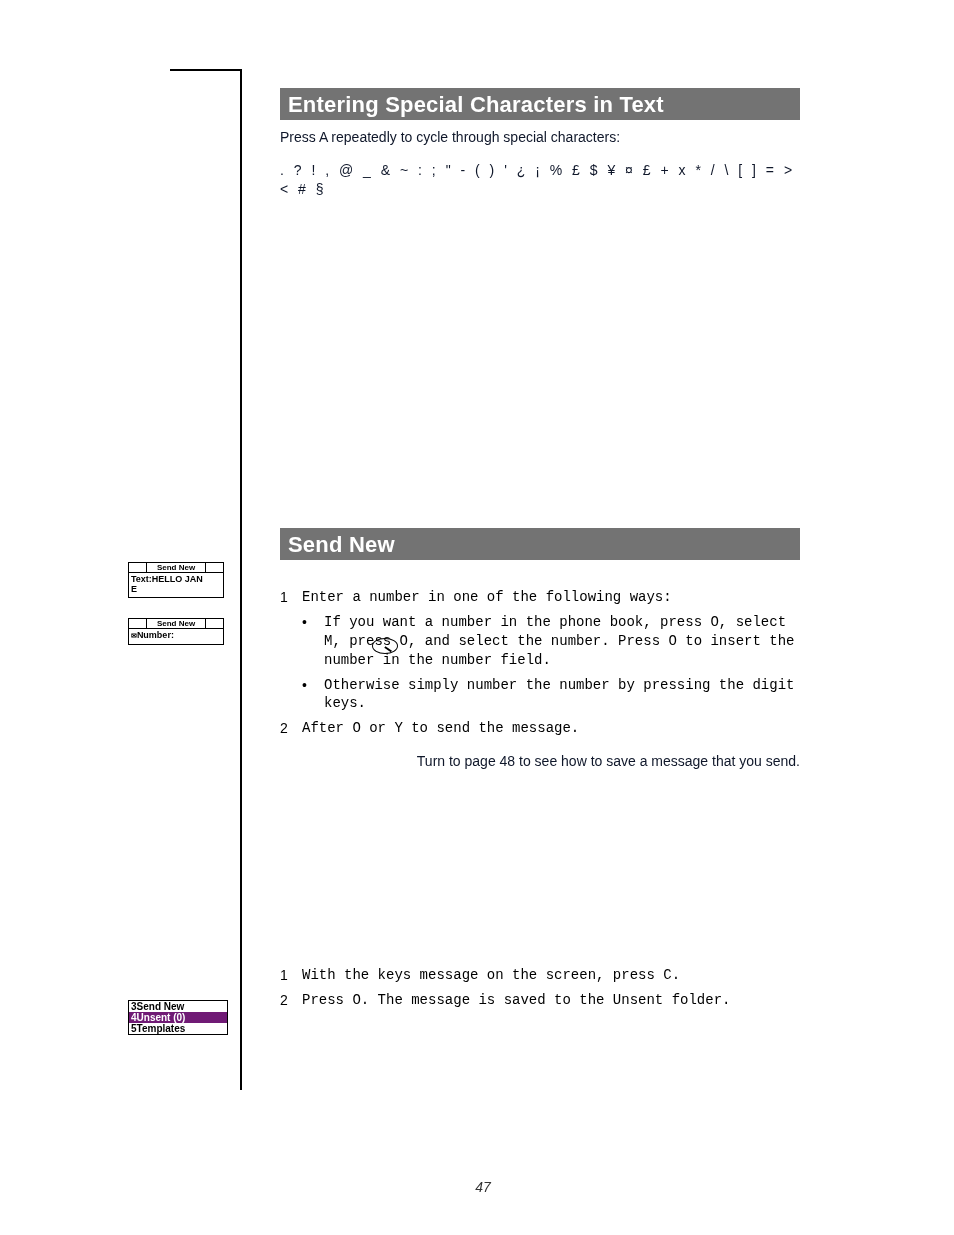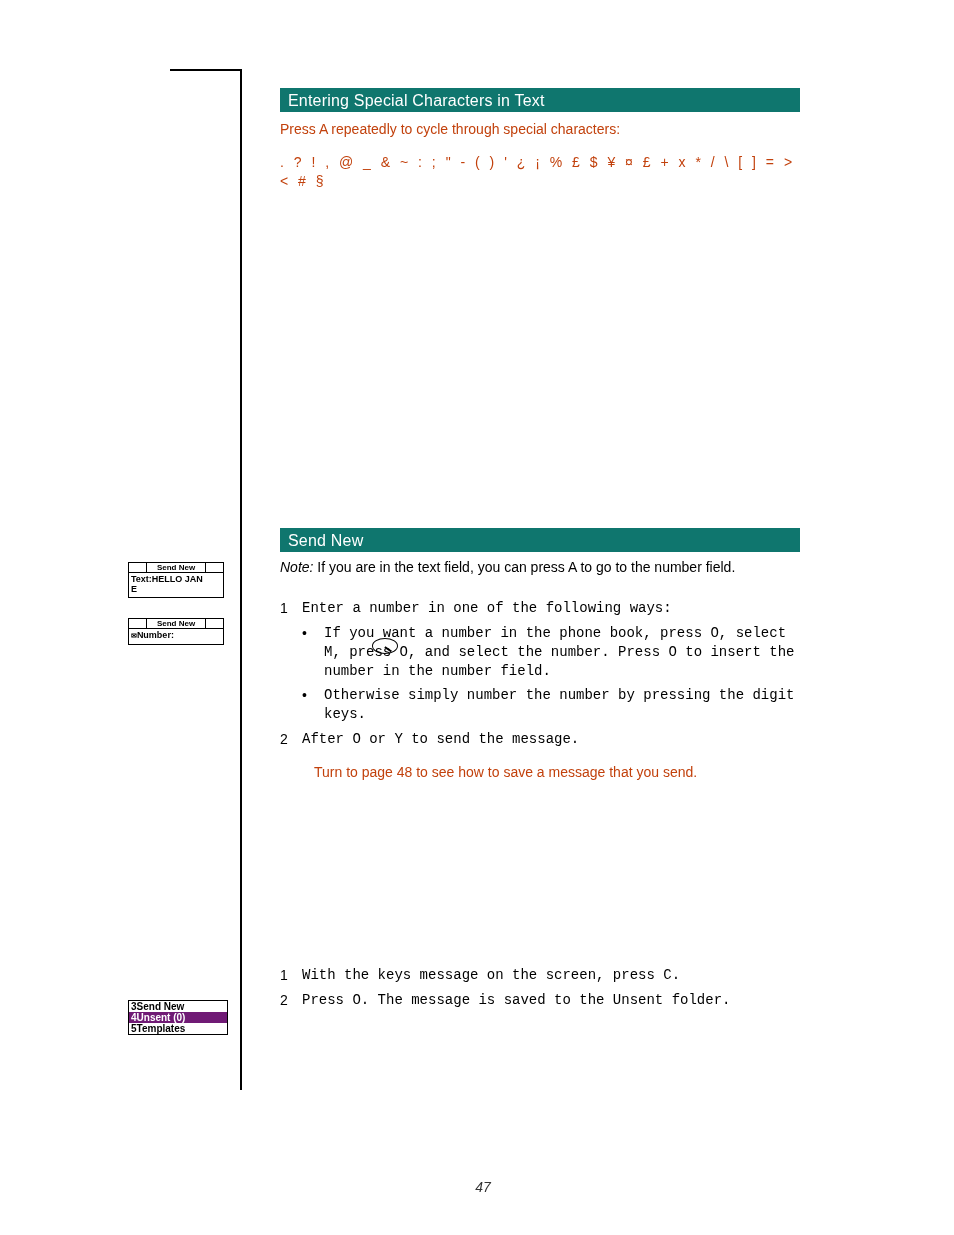--- a/index.html
+++ b/index.html
@@ -31,32 +31,32 @@
     width: 72px;
     height: 2px;
     background: #000;
   }
   .content-col {
     position: absolute;
     left: 280px;
     width: 520px;
   }
   .section-header {
-    background: #0f766e;
+    background: #737373;
     color: #fff;
-    font-weight: normal;
-    font-size: 16px;
+    font-weight: bold;
+    font-size: 22px;
     padding: 4px 8px 2px 8px;
     letter-spacing: 0.2px;
   }
   .body-text {
     font-size: 14px;
     line-height: 1.35;
     margin-top: 8px;
-    color: #c2410c;
+    color: #0f172a;
   }
   .hanging {
     font-size: 14px;
     line-height: 1.35;
     display: flex;
     margin-top: 6px;
   }
   .hanging .key {
     min-width: 22px;
     font-style: normal;
@@ -181,25 +181,20 @@
   <div class="content-col" style="top:88px;">
     <div class="section-header">Entering Special Characters in Text</div>
     <div class="body-text">Press A repeatedly to cycle through special characters:</div>
     <div class="body-text" style="margin-top:14px; word-spacing:6px;">. ? ! , @ _ &amp; ~ : ; " - ( ) ' ¿ ¡ % £ $ ¥   ¤ £ + x * / \ [ ] = &gt; &lt; # §</div>
   </div>
 
   <div class="content-col" style="top:528px;">
     <div class="section-header">Send New</div>
     <div class="spacer-sm"></div>
 
-    <div class="note-line">
-      <span class="italic">Note:</span>
-      <span> </span>
-      <span>If you are in the text field, you can press A to go to the number field.</span>
-    </div>
 
     <div class="spacer-md"></div>
 
     <div class="hanging">
       <div class="key">1</div>
       <div class="txt">Enter a number in one of the following ways:</div>
     </div>
 
     <div class="hanging" style="margin-left:22px;">
       <div class="key">•</div>
@@ -209,21 +204,21 @@
     <div class="hanging" style="margin-left:22px;">
       <div class="key">•</div>
       <div class="txt">Otherwise simply number the number by pressing the digit keys.</div>
     </div>
 
     <div class="hanging">
       <div class="key">2</div>
       <div class="txt">After O or Y to send the message.</div>
     </div>
 
-    <div class="body-text" style="margin-top:14px; margin-left:34px;">Turn to page 48 to see how to save a message that you send.</div>
+    <div class="body-text" style="margin-top:14px; margin-left:34px;text-align:right;">Turn to page 48 to see how to save a message that you send.</div>
   </div>
 
   <div class="content-col" style="top:960px;">
 
 
     <div class="hanging">
       <div class="key">1</div>
       <div class="txt">With the keys message on the screen, press C.</div>
     </div>
     <div class="hanging">

